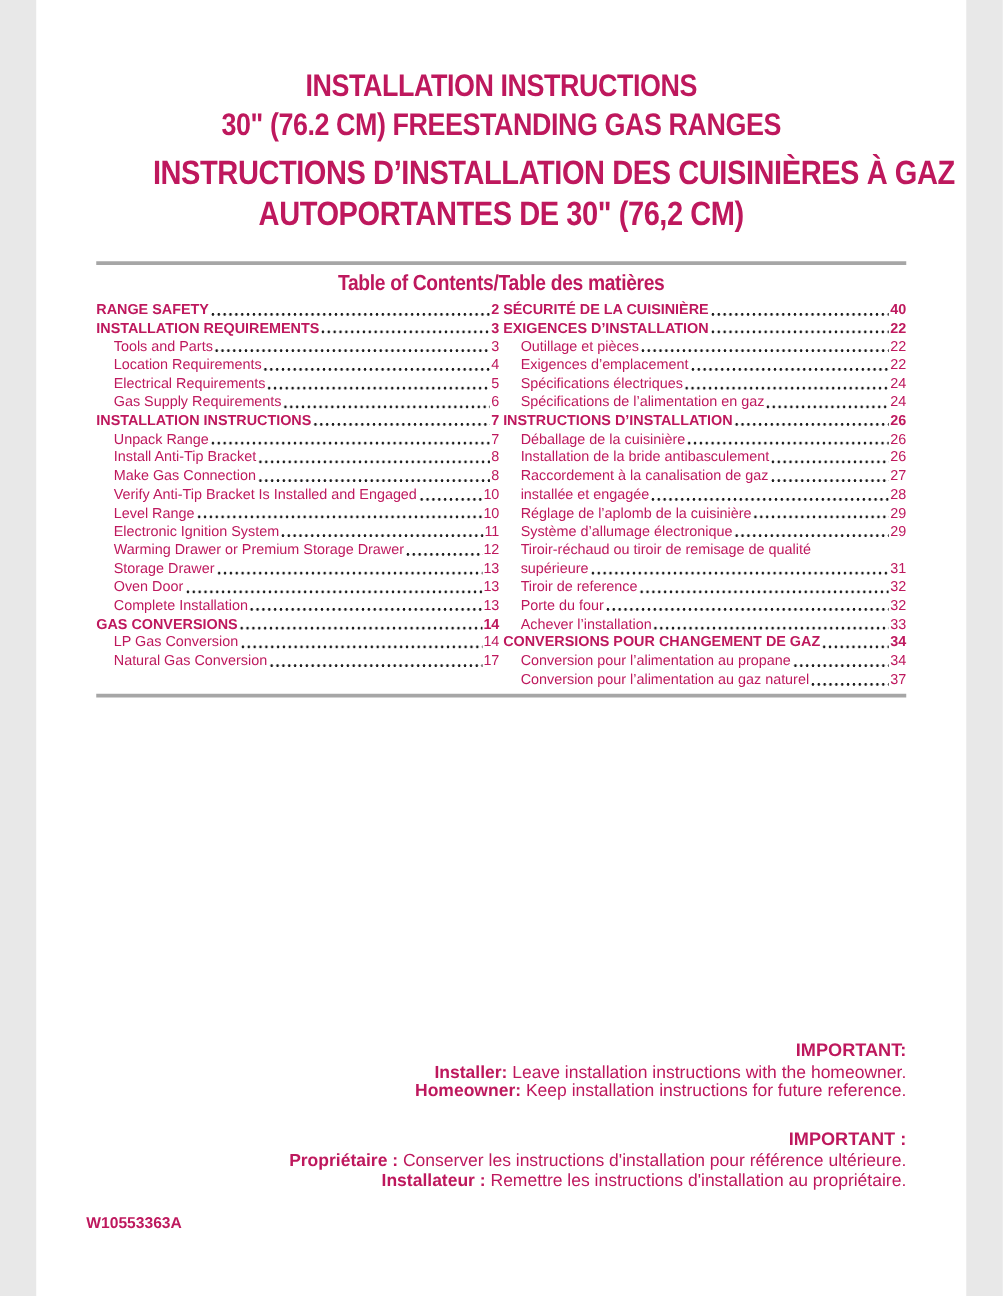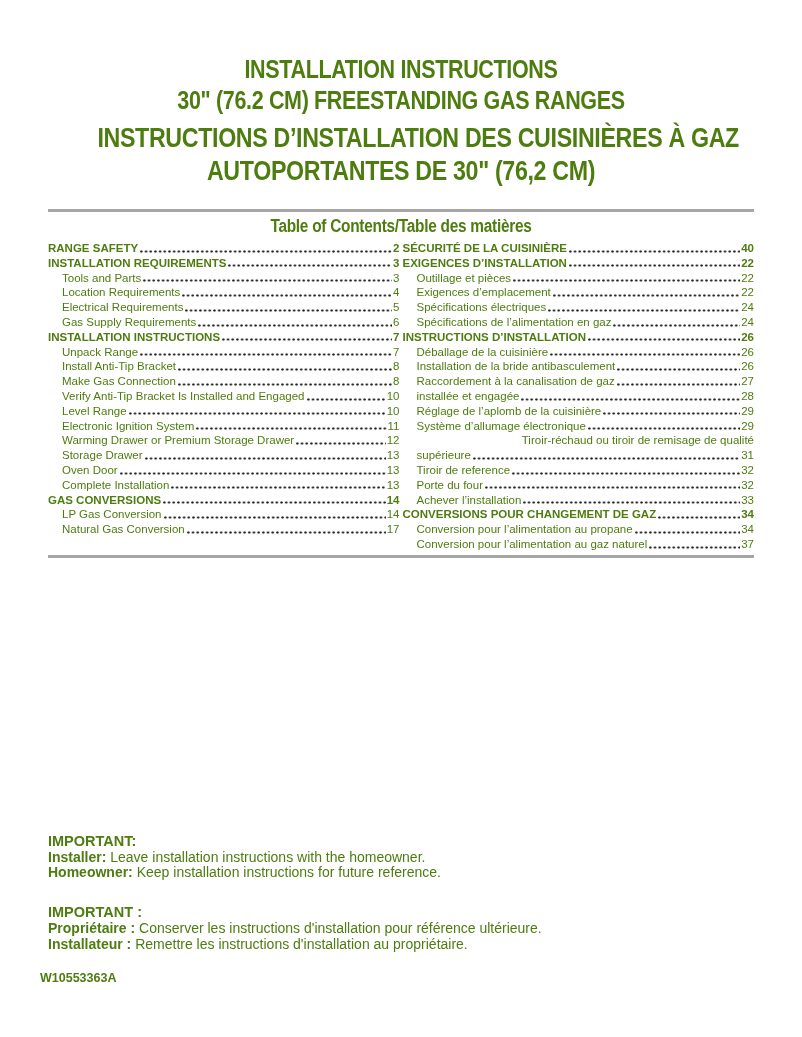--- a/index.html
+++ b/index.html
@@ -1,24 +1,24 @@
 <!DOCTYPE html>
 <html><head>
 <meta charset="utf-8">
 <style>
   html, body { margin: 0; padding: 0; background: #e8e8e8; }
   .page {
     position: relative;
-    width: 802px;
+    width: 744px;
     height: 1037px;
     margin: 0 auto;
     background: #ffffff;
     box-sizing: border-box;
     padding: 0 48px;
-    color: #4d7c0f;
+    color: #be185d;
     font-family: "Liberation Sans", "DejaVu Sans", sans-serif;
     overflow: hidden;
   }
 
   
   .title-block { padding-top: 54px; text-align: center; }
   .title-line {
     font-weight: bold;
     letter-spacing: -0.4px;
     transform: scaleX(0.86);
@@ -38,42 +38,42 @@
   .toc-heading {
     margin: 3px 0 4px 0;
     font-size: 17.5px;
     line-height: 22px;
     font-weight: bold;
     text-align: center;
     letter-spacing: -0.3px;
     transform: scaleX(0.88);
     transform-origin: 50% 50%;
   }
-  .toc { display: flex; gap: 3px; text-align: right; }
+  .toc { display: flex; gap: 3px; }
   .toc-col { flex: 1 1 0; min-width: 0; }
   .toc-entry { font-size: 11.5px; line-height: 14.8px; }
   .toc-entry.bold { font-weight: bold; }
   .toc-entry.sub { padding-left: 14px; }
   .toc-row { display: flex; align-items: baseline; }
   .toc-row .lbl { white-space: nowrap; flex: 0 0 auto; }
   .toc-row .pg { flex: 0 0 auto; }
   .toc-carry { white-space: nowrap; }
   .leader {
     flex: 1 1 auto;
     min-width: 8px;
     align-self: stretch;
     margin: 0 1px 0 1px;
     background-image: radial-gradient(circle, #1c1c1c 0.95px, rgba(0,0,0,0) 1.3px);
     background-size: 4.7px 4.7px;
     background-repeat: repeat-x;
     background-position: left 0px bottom 2.5px;
   }
 
   
-  .notices { margin-top: 274px; }
+  .notices { margin-top: 274px; text-align: right; }
   .notice + .notice { margin-top: 22px; }
   .notice h3 {
     margin: 0;
     font-size: 14.5px;
     line-height: 18px;
     font-weight: bold;
   }
   .notice p { margin: 0; font-size: 14px; line-height: 15.6px; }
   .notice b { font-weight: bold; }
 

